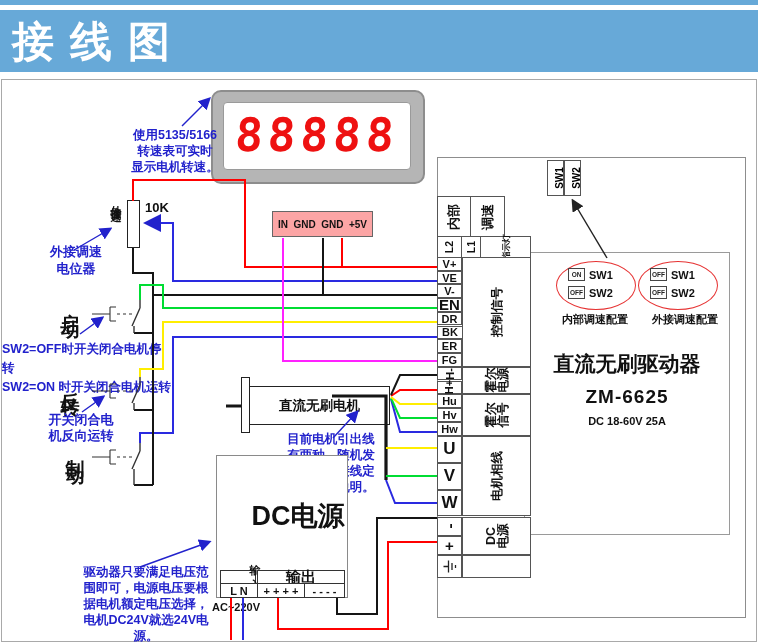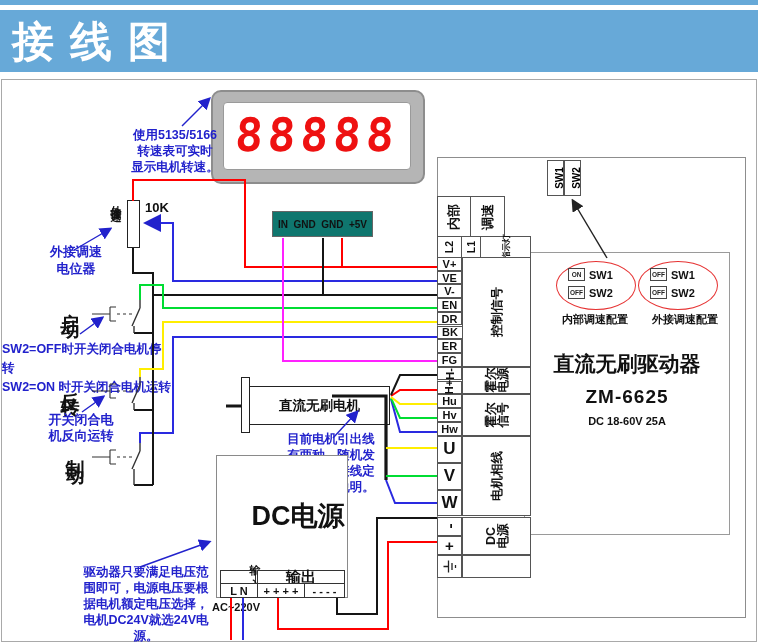--- a/index.html
+++ b/index.html
@@ -9,21 +9,21 @@
   
   #top-strip{left:0;top:0;width:758px;height:5px;}
   #banner{left:0;top:10px;width:758px;height:62px;}
   #banner-title{left:12px;top:14px;font-size:42px;font-weight:bold;color:#fff;letter-spacing:16px;}
   #frame{left:1px;top:79px;width:754px;height:561px;border:1px solid #a9a9a9;}
   
   #meter-outer{left:211px;top:90px;width:210px;height:90px;background:#b5b5b5;border:2px solid #8d8d8d;border-radius:10px;}
   #meter-inner{left:223px;top:102px;width:186px;height:66px;background:#fff;border:1px solid #9a9a9a;border-radius:4px;}
   #meter-digits{left:228px;top:104px;width:178px;height:62px;text-align:center;line-height:62px;
     font-family:"DejaVu Sans Mono",monospace;font-weight:bold;font-size:46px;letter-spacing:5px;transform:skewX(-4deg);}
-  #pinbox{left:272px;top:211px;width:101px;height:26px;background:#0f766e;border:1px solid #666;
+  #pinbox{left:272px;top:211px;width:101px;height:26px;background:#fca5a5;border:1px solid #666;
     display:flex;align-items:center;justify-content:space-between;padding:0 5px;box-sizing:border-box;}
   .pin-label{font-size:10px;font-weight:bold;color:#111;}
   
   .note{color:#2222cc;font-weight:bold;text-align:center;}
   #meter-note{left:124px;top:127px;width:102px;font-size:12.5px;line-height:16px;}
   #pot-note{left:42px;top:243px;width:68px;font-size:13px;line-height:17px;}
   #sw2-note{left:2px;top:340px;width:170px;font-size:12.5px;line-height:19px;text-align:left;}
   #rev-note{left:46px;top:412px;width:70px;font-size:13px;line-height:16px;}
   #motor-note{left:281px;top:431px;width:100px;font-size:12.5px;line-height:16px;}
   #dc-note{left:72px;top:564px;width:148px;font-size:12.5px;line-height:16px;}
@@ -126,21 +126,21 @@
   <div class="tcell" style="left:480px;top:236px;width:51px;height:22px;">
     <span class="rot" style="font-size:8.5px;">指示灯</span>
   </div>
   <div id="tstrip">
       <div class="tcell" style="left: 462px; top: 257px; width: 69px; height: 109.6px;">
         <span class="rot glabel">控制信号</span>
       </div>
       <div class="tcell" style="left: 437px; top: 257px; width: 25px; height: 13.7px; font-size: 11px;">V+</div>
       <div class="tcell" style="left: 437px; top: 270.7px; width: 25px; height: 13.7px; font-size: 11px;">VE</div>
       <div class="tcell" style="left: 437px; top: 284.4px; width: 25px; height: 13.7px; font-size: 11px;">V-</div>
-      <div class="tcell" style="left: 437px; top: 298.1px; width: 25px; height: 13.7px; font-size: 11px;">EN</div>
+      <div class="tcell" style="left: 437px; top: 298.1px; width: 25px; height: 13.7px; font-size: 15px;">EN</div>
       <div class="tcell" style="left: 437px; top: 311.8px; width: 25px; height: 13.7px; font-size: 11px;">DR</div>
       <div class="tcell" style="left: 437px; top: 325.5px; width: 26px; height: 13.7px; font-size: 11px;">BK</div>
       <div class="tcell" style="left: 437px; top: 339.2px; width: 25px; height: 13.7px; font-size: 11px;">ER</div>
       <div class="tcell" style="left: 437px; top: 352.9px; width: 25px; height: 13.7px; font-size: 11px;">FG</div>
       <div class="tcell" style="left: 462px; top: 366.6px; width: 69px; height: 27.8px;">
         <span class="rot glabel">霍尔
 电源</span>
       </div>
       <div class="tcell" style="left: 437px; top: 366.6px; width: 25px; height: 13.9px; font-size: 11px;">
         <span class="rot">H-</span>

